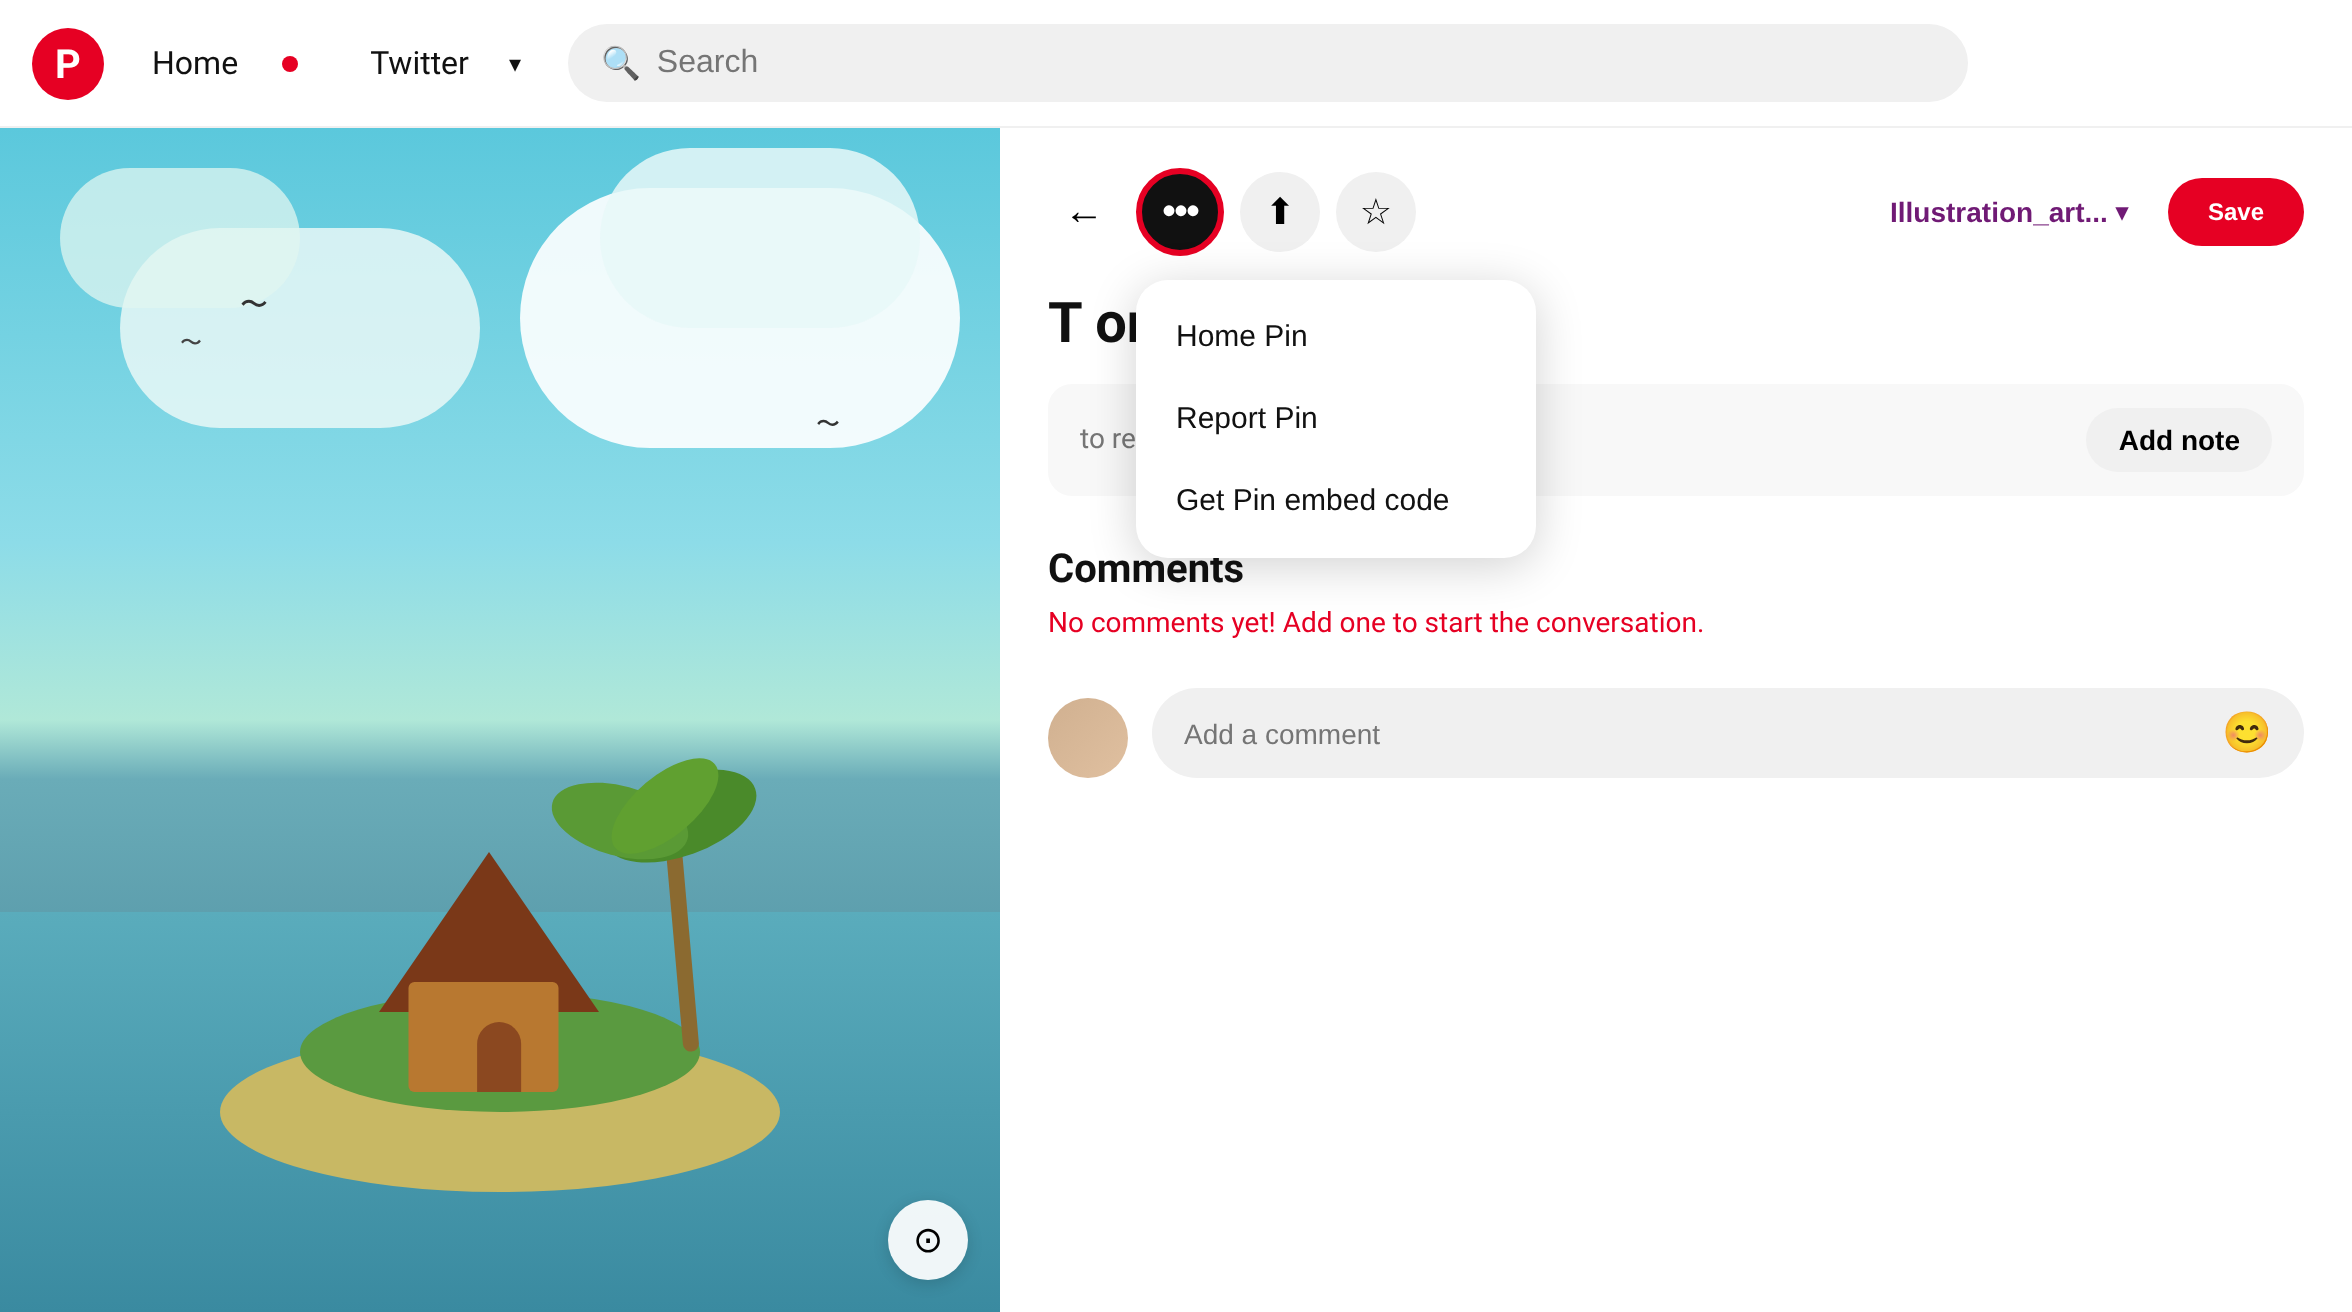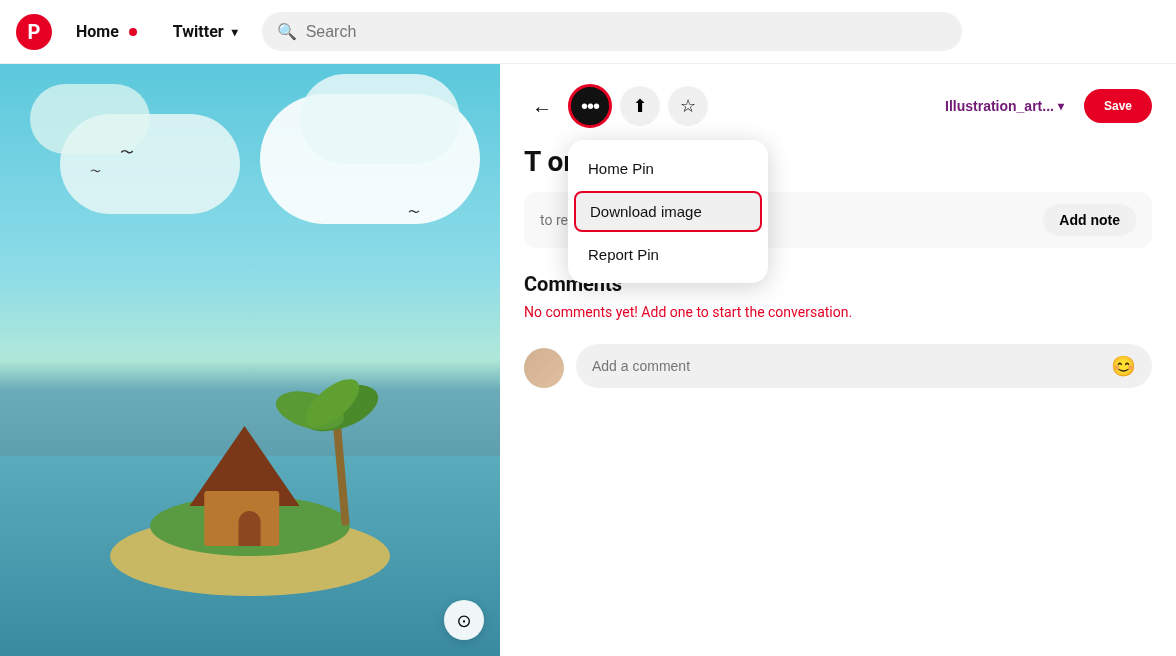--- a/index.html
+++ b/index.html
@@ -10,22 +10,22 @@
       position: fixed; top: 0; left: 0; right: 0; height: 64px;
       background: #fff; display: flex; align-items: center; padding: 0 16px;
       gap: 12px; z-index: 100; border-bottom: 1px solid #f0f0f0;
     }
     .pinterest-logo {
       width: 36px; height: 36px; background: #e60023; border-radius: 50%;
       display: flex; align-items: center; justify-content: center;
       color: #fff; font-size: 20px; font-weight: bold; flex-shrink: 0;
     }
     .nav-item {
-      display: flex; align-items: center; gap: 8px; padding: 8px 12px;
-      border-radius: 24px; cursor: pointer; font-weight: 700; font-size: 16px;
+      display: flex; align-items: center; gap: 20px; padding: 8px 12px;
+      border-radius: 24px; cursor: pointer; font-weight: 400; font-size: 16px;
       color: #111; white-space: nowrap; text-align: right;
     }
     .nav-dot {
       width: 8px; height: 8px; background: #e60023; border-radius: 50;
     }
     .search-bar {
       flex: 1; display: flex; align-items: center; background: #f0f0f0;
       border-radius: 24px; padding: 10px 16px; gap: 8px; max-width: 700px;
     }
     .search-icon { color: #767676; font-size: 16px; }
@@ -217,22 +217,22 @@
     <div class="action-bar">
       <button class="back-btn">←</button>
 
       <div class="action-bar-wrapper" style="position:relative;">
         <button class="more-btn" style="border: 3px solid #e60023;">
           <span style="letter-spacing:-1px;">•••</span>
         </button>
 
         <div class="dropdown-menu">
           <button class="dropdown-item">Home Pin</button>
-          <button class="dropdown-item highlighted" style="background:#f0f0f0;border:2px solid #e60023;border-radius:8px;margin:2px 6px;padding:10px 14px;width:calc(100% - 12px);display:block;font-size:15px;cursor:pointer;color:#111;text-align:left;font-weight:500;">Download image</button>
           <button class="dropdown-item">Report Pin</button>
+          <button class="dropdown-item">Get Pin embed code</button>
         </div>
       </div>
 
       <button class="icon-btn">
         <span>⬆</span>
       </button>
       <button class="icon-btn">
         <span>☆</span>
       </button>
 

